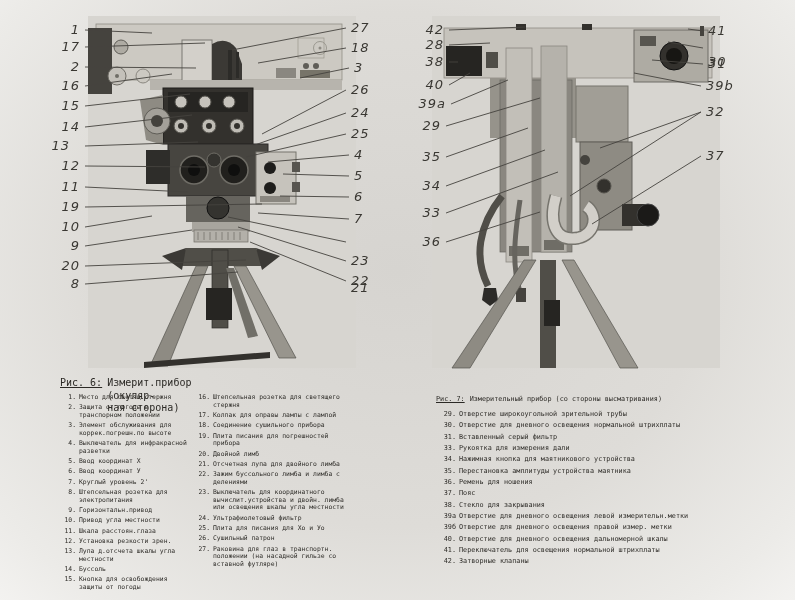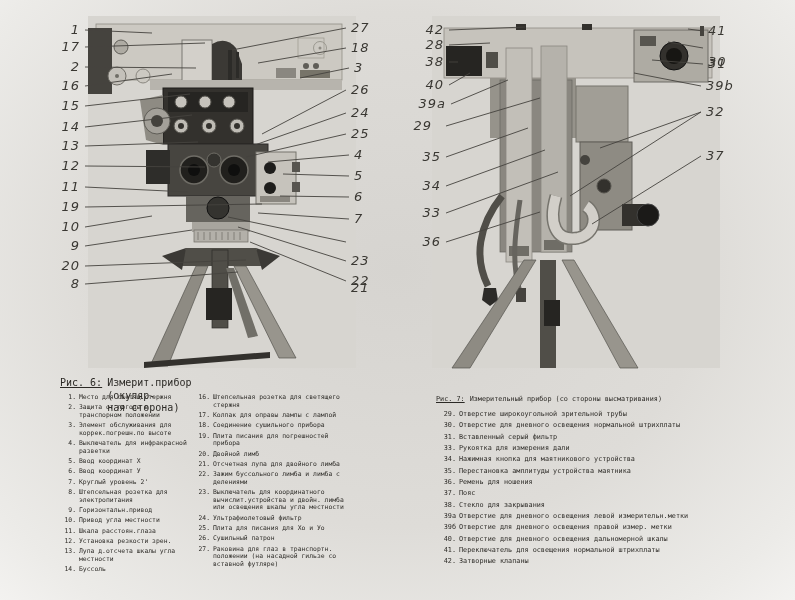--- a/index.html
+++ b/index.html
@@ -202,21 +202,21 @@
       <line x1="701" y1="156" x2="592" y2="224" stroke="#45433e" stroke-width="0.9"></line>
     </svg>
 
   <div id="callout-layer">
       <div class="callout left" style="top: 23px; left: 42px; color: rgb(58, 56, 51);">1</div>
       <div class="callout left" style="top: 40px; left: 42px; color: rgb(58, 56, 51);">17</div>
       <div class="callout left" style="top: 60px; left: 42px; color: rgb(58, 56, 51);">2</div>
       <div class="callout left" style="top: 79px; left: 42px; color: rgb(58, 56, 51);">16</div>
       <div class="callout left" style="top: 99px; left: 42px; color: rgb(58, 56, 51);">15</div>
       <div class="callout left" style="top: 120px; left: 42px; color: rgb(58, 56, 51);">14</div>
-      <div class="callout left" style="top: 139px; left: 42px; color: rgb(58, 56, 51);">13</div>
+      <div class="callout left" style="top: 139px; left: 32px; color: rgb(58, 56, 51);">13</div>
       <div class="callout left" style="top: 159px; left: 42px; color: rgb(58, 56, 51);">12</div>
       <div class="callout left" style="top: 180px; left: 42px; color: rgb(58, 56, 51);">11</div>
       <div class="callout left" style="top: 200px; left: 42px; color: rgb(58, 56, 51);">19</div>
       <div class="callout left" style="top: 220px; left: 42px; color: rgb(58, 56, 51);">10</div>
       <div class="callout left" style="top: 239px; left: 42px; color: rgb(58, 56, 51);">9</div>
       <div class="callout left" style="top: 259px; left: 42px; color: rgb(58, 56, 51);">20</div>
       <div class="callout left" style="top: 277px; left: 42px; color: rgb(58, 56, 51);">8</div>
       <div class="callout right" style="top: 21px; left: 351px; color: rgb(58, 56, 51);">27</div>
       <div class="callout right" style="top: 41px; left: 351px; color: rgb(58, 56, 51);">18</div>
       <div class="callout right" style="top: 61px; left: 354px; color: rgb(58, 56, 51);">3</div>
@@ -228,21 +228,21 @@
       <div class="callout right" style="top: 190px; left: 354px; color: rgb(58, 56, 51);">6</div>
       <div class="callout right" style="top: 212px; left: 354px; color: rgb(58, 56, 51);">7</div>
       <div class="callout right" style="top: 235px; left: 351px; color: rgb(58, 56, 51); margin-top: 46px;">21</div>
       <div class="callout right" style="top: 254px; left: 351px; color: rgb(58, 56, 51);">23</div>
       <div class="callout right" style="top: 274px; left: 351px; color: rgb(58, 56, 51);">22</div>
       <div class="callout left" style="top: 23px; left: 406px; color: rgb(58, 56, 51);">42</div>
       <div class="callout left" style="top: 38px; left: 406px; color: rgb(58, 56, 51);">28</div>
       <div class="callout left" style="top: 55px; left: 406px; color: rgb(58, 56, 51);">38</div>
       <div class="callout left" style="top: 78px; left: 406px; color: rgb(58, 56, 51);">40</div>
       <div class="callout left" style="top: 97px; left: 408px; color: rgb(58, 56, 51);">39a</div>
-      <div class="callout left" style="top: 119px; left: 394px; color: rgb(58, 56, 51);">29</div>
+      <div class="callout left" style="top: 119px; left: 403px; color: rgb(58, 56, 51);">29</div>
       <div class="callout left" style="top: 150px; left: 403px; color: rgb(58, 56, 51);">35</div>
       <div class="callout left" style="top: 179px; left: 403px; color: rgb(58, 56, 51);">34</div>
       <div class="callout left" style="top: 206px; left: 403px; color: rgb(58, 56, 51);">33</div>
       <div class="callout left" style="top: 235px; left: 403px; color: rgb(58, 56, 51);">36</div>
       <div class="callout right" style="top: 24px; left: 708px; color: rgb(58, 56, 51);">41</div>
       <div class="callout right" style="top: 41px; left: 708px; color: rgb(58, 56, 51); margin-top: 14px;">30</div>
       <div class="callout right" style="top: 57px; left: 708px; color: rgb(58, 56, 51);">31</div>
       <div class="callout right" style="top: 79px; left: 706px; color: rgb(58, 56, 51);">39b</div>
       <div class="callout right" style="top: 105px; left: 706px; color: rgb(58, 56, 51);">32</div>
       <div class="callout right" style="top: 149px; left: 706px; color: rgb(58, 56, 51);">37</div>
@@ -303,20 +303,24 @@
         <span class="ltext">Установка резкости зрен.</span>
       </div>
       <div class="lrow">
         <span class="lnum">13.</span>
         <span class="ltext">Лупа д.отсчета шкалы угла местности</span>
       </div>
       <div class="lrow">
         <span class="lnum">14.</span>
         <span class="ltext">Буссоль</span>
       </div>
+      <div class="lrow">
+        <span class="lnum">15.</span>
+        <span class="ltext">Кнопка для освобождения защиты от погоды</span>
+      </div>
     </div>
   <div class="legend" id="legend6-col2">
       <div class="lrow">
         <span class="lnum">16.</span>
         <span class="ltext">Штепсельная розетка для светящего стержня</span>
       </div>
       <div class="lrow">
         <span class="lnum">17.</span>
         <span class="ltext">Колпак для оправы лампы с лампой</span>
       </div>

